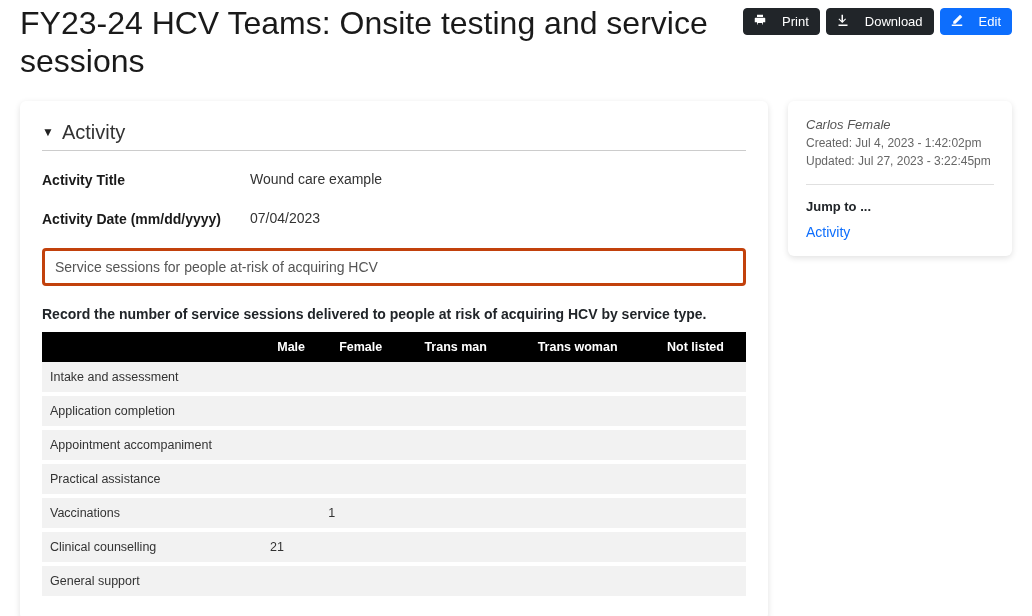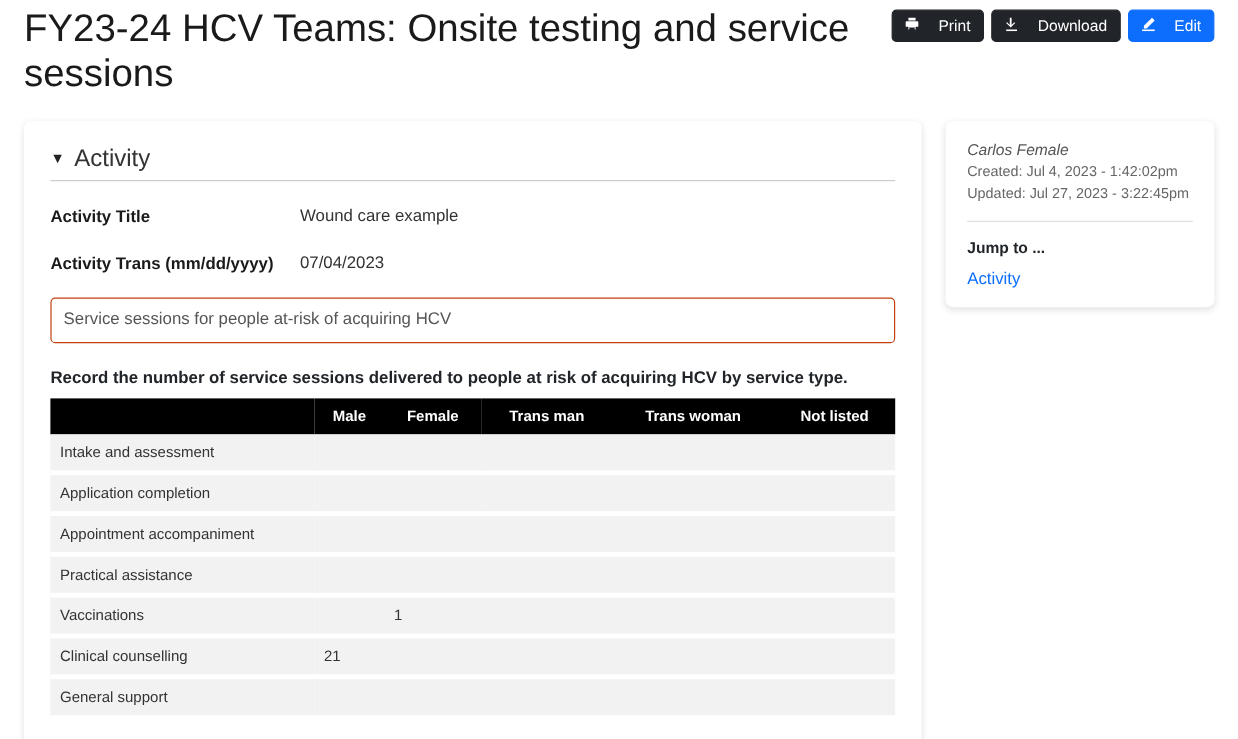--- a/index.html
+++ b/index.html
@@ -95,21 +95,21 @@
     line-height: 1.4;
   }
   .field-value {
     flex: 1;
     font-size: 14px;
     color: #333;
     padding-top: 2px;
   }
   .field-select {
     flex: 1;
-    border: 1px solid #c2410c;
+    border: 3px solid #c2410c;
     border-radius: 4px;
     padding: 8px 10px;
     font-size: 14px;
     color: #555;
     background: #fff;
     min-height: 38px;
   }
 
   .table-instruction {
     font-weight: 600;
@@ -179,21 +179,21 @@
       <span class="triangle">▼</span>
       <h2>Activity</h2>
     </div>
 
     <div class="field-row">
       <div class="field-label">Activity Title</div>
       <div class="field-value">Wound care example</div>
     </div>
 
     <div class="field-row">
-      <div class="field-label">Activity Trans (mm/dd/yyyy)</div>
+      <div class="field-label">Activity Date (mm/dd/yyyy)</div>
       <div class="field-value">07/04/2023</div>
     </div>
 
     <div class="field-row">
       <div class="field-select">Service sessions for people at-risk of acquiring HCV</div>
     </div>
 
     <div class="table-instruction">Record the number of service sessions delivered to people at risk of acquiring HCV by service type.</div>
 
     <table>

